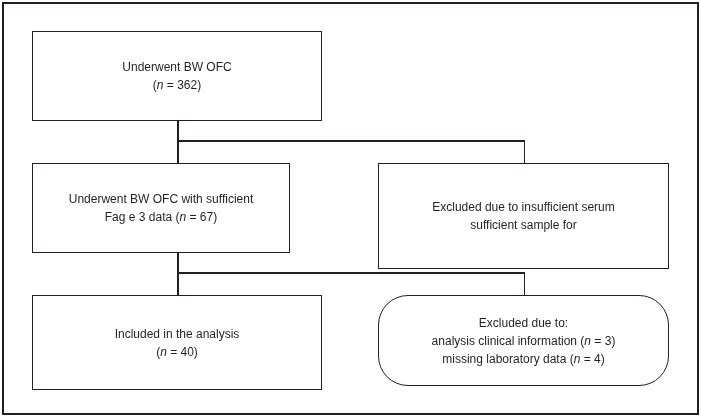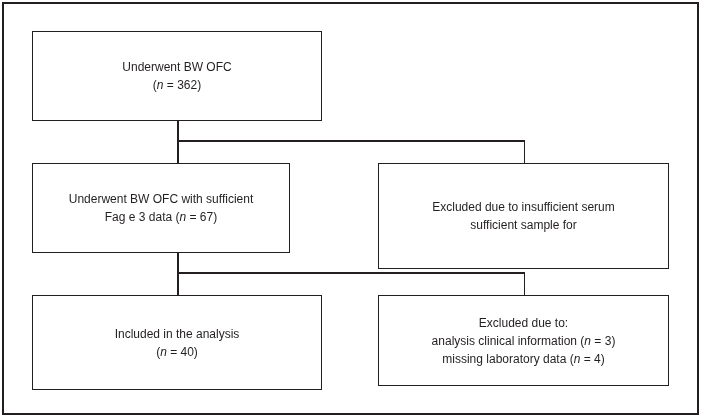--- a/index.html
+++ b/index.html
@@ -40,21 +40,21 @@
     line-height: 18px;
     padding: 2px 14px;
   }
   .box .line { white-space: nowrap; }
   .box i { font-style: italic; }
   
   .b0 { left: 32px;  top: 31px;  width: 290px; height: 90px; }
   .b1 { left: 32px;  top: 163px; width: 258px; height: 90px; }
   .b2 { left: 378px; top: 163px; width: 291px; height: 106px; }
   .b3 { left: 32px;  top: 295px; width: 290px; height: 95px; }
-  .b4 { left: 378px; top: 295px; width: 291px; height: 91px; }
+  .b4 { left: 378px; top: 295px; width: 291px; height: 91px; border-radius: 30px; }
   
   .conn {
     position: absolute;
     background: #231f20;
   }
   .c-v-top     { left: 177px;   top: 121px; width: 1.5px;  height: 42px;  }
   .c-h-upper   { left: 177px;   top: 140px; width: 348px;  height: 1.5px; }
   .c-v-right1  { left: 523.5px; top: 140px; width: 1.5px;  height: 23px;  }
   .c-v-mid     { left: 177px;   top: 253px; width: 1.5px;  height: 42px;  }
   .c-h-lower   { left: 177px;   top: 272px; width: 348px;  height: 1.5px; }

